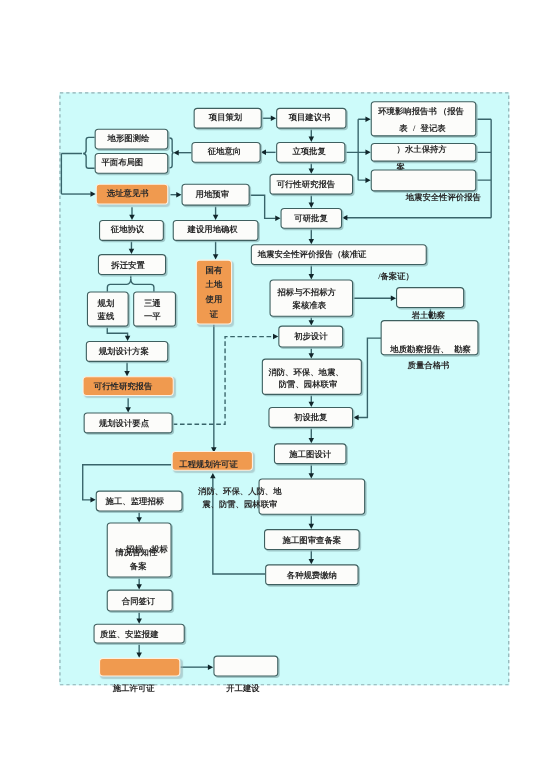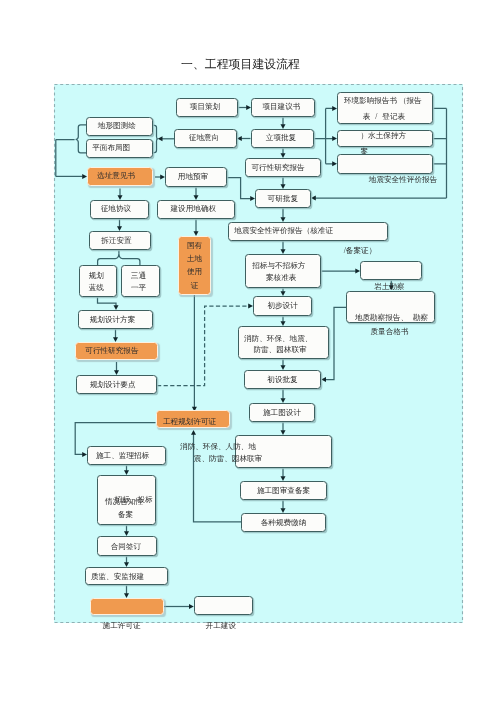--- a/index.html
+++ b/index.html
@@ -1,38 +1,37 @@
 <!DOCTYPE html>
 <html><head>
 <meta charset="utf-8">
 <style>
   html,body{margin:0;padding:0;background:#ffffff;}
   body{width:500px;height:707px;font-family:"Liberation Serif",serif;overflow:hidden;}
   #page{position:relative;width:500px;height:707px;background:#fff;}
   #title{position:absolute;left:0;top:58.5px;width:481px;text-align:center;font-size:11.9px;color:#1a1a1a;letter-spacing:0px;white-space:nowrap;line-height:1;}
   #canvas{position:absolute;left:54px;top:84px;width:409px;height:539px;background:#CDFBFA;}
   svg#border{position:absolute;left:0;top:0;width:500px;height:707px;overflow:visible;pointer-events:none;}
-  #stage{position:absolute;left:0;top:0;width:500px;height:707px;}
+  #stage{position:absolute;left:0;top:0;width:500px;height:707px;font-weight:bold;}
   .node{position:absolute;box-sizing:border-box;}
   .nline{position:absolute;transform:translate(-50%,-50%);white-space:nowrap;font-size:7.6px;
          color:#2b2b2b;line-height:1;}
   .node.plain{background:#FCFCFA;border:0.8px solid #3e5f5f;border-radius:3.4px;
               box-shadow:1.3px 1.3px 0 0 rgba(150,190,192,0.85);}
   .node.highlight{background:#F09A4F;border:1.6px solid #FCF1E2;border-radius:3.6px;color:#4a3516;
               box-shadow:1.5px 1.5px 1px 0 rgba(150,175,178,0.55);}
   svg#wires{position:absolute;left:0;top:0;width:500px;height:707px;overflow:visible;pointer-events:none;}
   svg#wires path,svg#wires line{fill:none;stroke:#38646a;stroke-width:1.25;}
   svg#wires .dash{stroke-dasharray:4.2 2.4;}
   svg#wires polygon{fill:#11262b;stroke:none;}
 </style>
 </head>
 <body>
 
 <div id="page">
-  <div id="title">一、工程项目建设流程</div>
   <div id="canvas"></div>
   <svg id="border" viewBox="0 0 500 707">
     <rect x="54.5" y="84.5" width="408" height="538" fill="none" stroke="#8fb0b4" stroke-width="1.1" stroke-dasharray="3 2.7"></rect>
   </svg>
   <svg id="wires" viewBox="0 0 500 707">
     <path d="M238,107.5 L246.8,107.5"></path>
     <polygon points="251,107.5 246.2,105.0 246.2,110.0"></polygon>
     <path d="M283,117 L283,124.8"></path>
     <polygon points="283,129 280.5,124.2 285.5,124.2"></polygon>
     <path d="M250.5,138.5 L241.2,138.5"></path>
@@ -201,19 +200,19 @@
     <div class="nline" style="left:282.6px;top:306.3px;">初步设计</div>
     <div class="node plain" style="left:238px;top:326px;width:91px;height:33px;"></div>
     <div class="nline" style="left:278.2px;top:338.5px;">消防、环保、地震、</div>
     <div class="nline" style="left:280px;top:350.4px;">防雷、园林联审</div>
     <div class="node plain" style="left:244px;top:370px;width:77px;height:19px;"></div>
     <div class="nline" style="left:282.5px;top:379.5px;">初设批复</div>
     <div class="node plain" style="left:249px;top:403px;width:66px;height:19px;"></div>
     <div class="nline" style="left:282px;top:412.5px;">施工图设计</div>
     <div class="node plain" style="left:235px;top:435px;width:97px;height:33px;"></div>
     <div class="nline" style="left:218px;top:446.9px;">消防、环保、人防、地</div>
-    <div class="nline" style="left:228px;top:458.6px;">震、防雷、园林联审</div>
+    <div class="nline" style="left:218px;top:458.6px;">震、防雷、园林联审</div>
     <div class="node plain" style="left:240px;top:481px;width:87px;height:19px;"></div>
     <div class="nline" style="left:283.5px;top:490.5px;">施工图审查备案</div>
     <div class="node plain" style="left:241px;top:513px;width:85px;height:19px;"></div>
     <div class="nline" style="left:283.5px;top:522.5px;">各种规费缴纳</div>
   </div>
 </div>
 
 </body></html>

